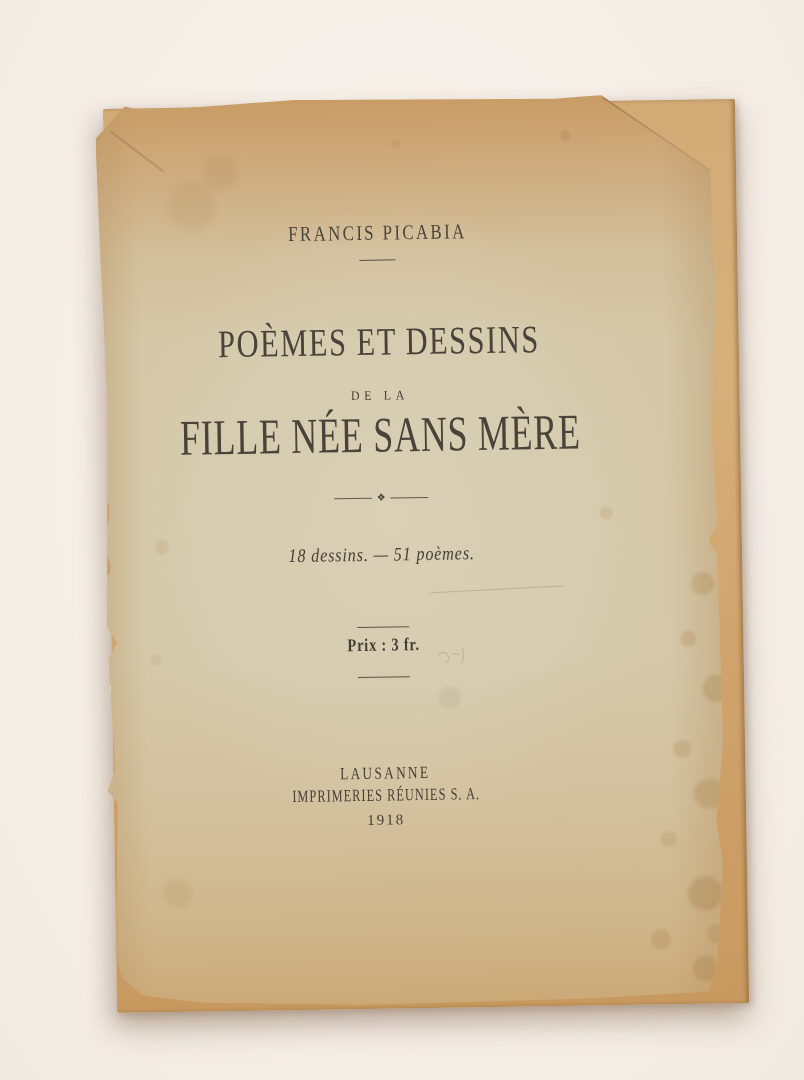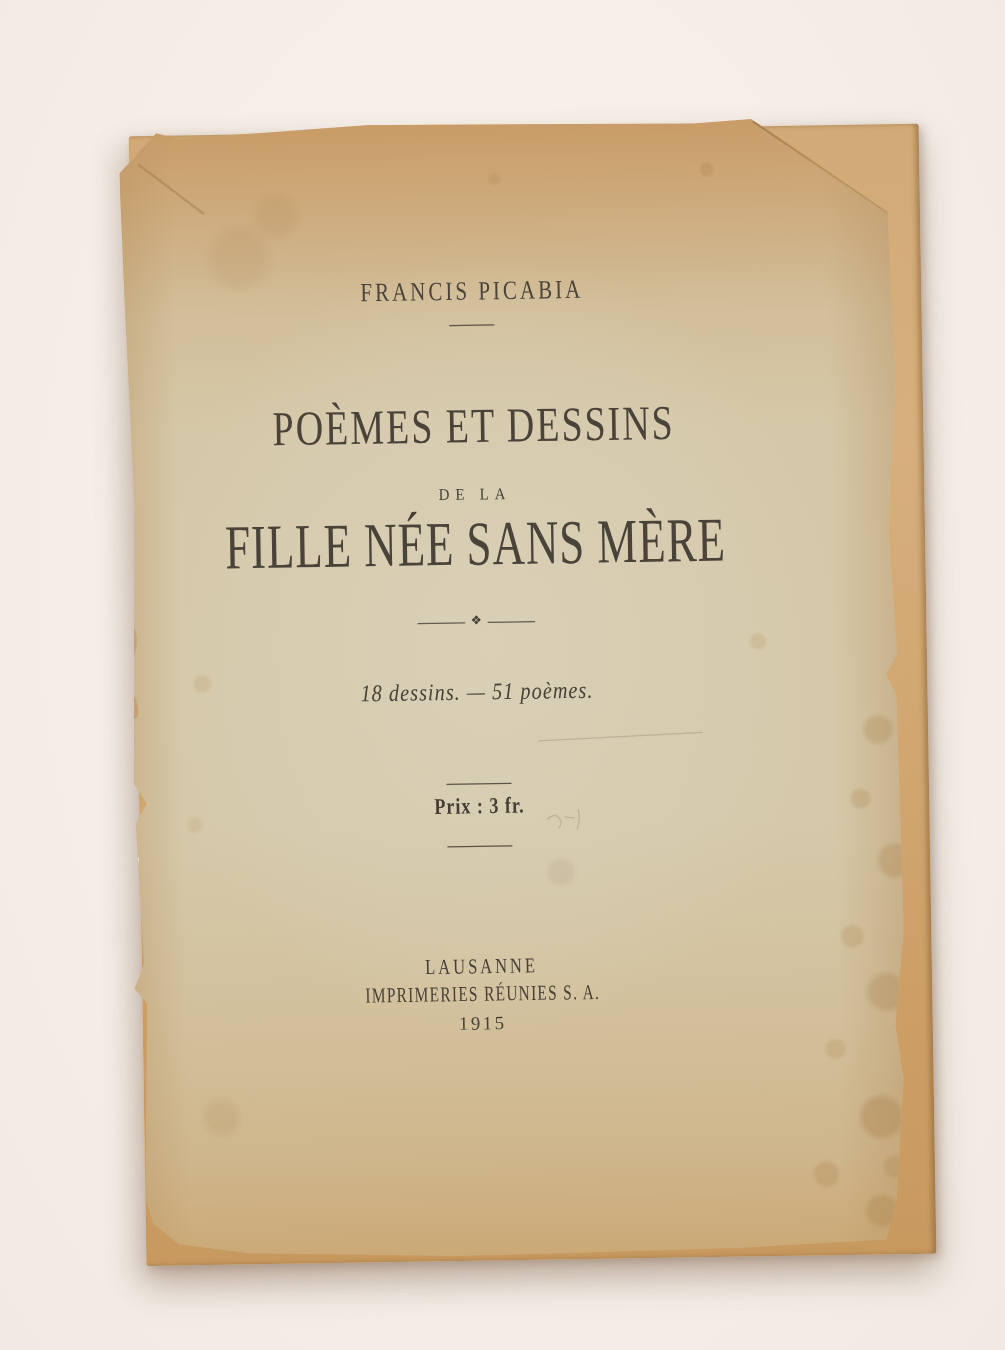--- a/index.html
+++ b/index.html
@@ -176,21 +176,21 @@
       </div>
       <div class="rule rule-price-bottom"></div>
 
       <div class="tline city">
         <span class="cond">LAUSANNE</span>
       </div>
       <div class="tline printer">
         <span class="cond">IMPRIMERIES RÉUNIES S. A.</span>
       </div>
       <div class="tline year">
-        <span>1915</span>
+        <span>1918</span>
       </div>
     </div>
 
     <div class="chip-fiber chip-f1"></div>
     <div class="chip-fiber chip-f2"></div>
     <div class="chip-bg"></div>
   </div>
 </div>
 
 </body></html>

